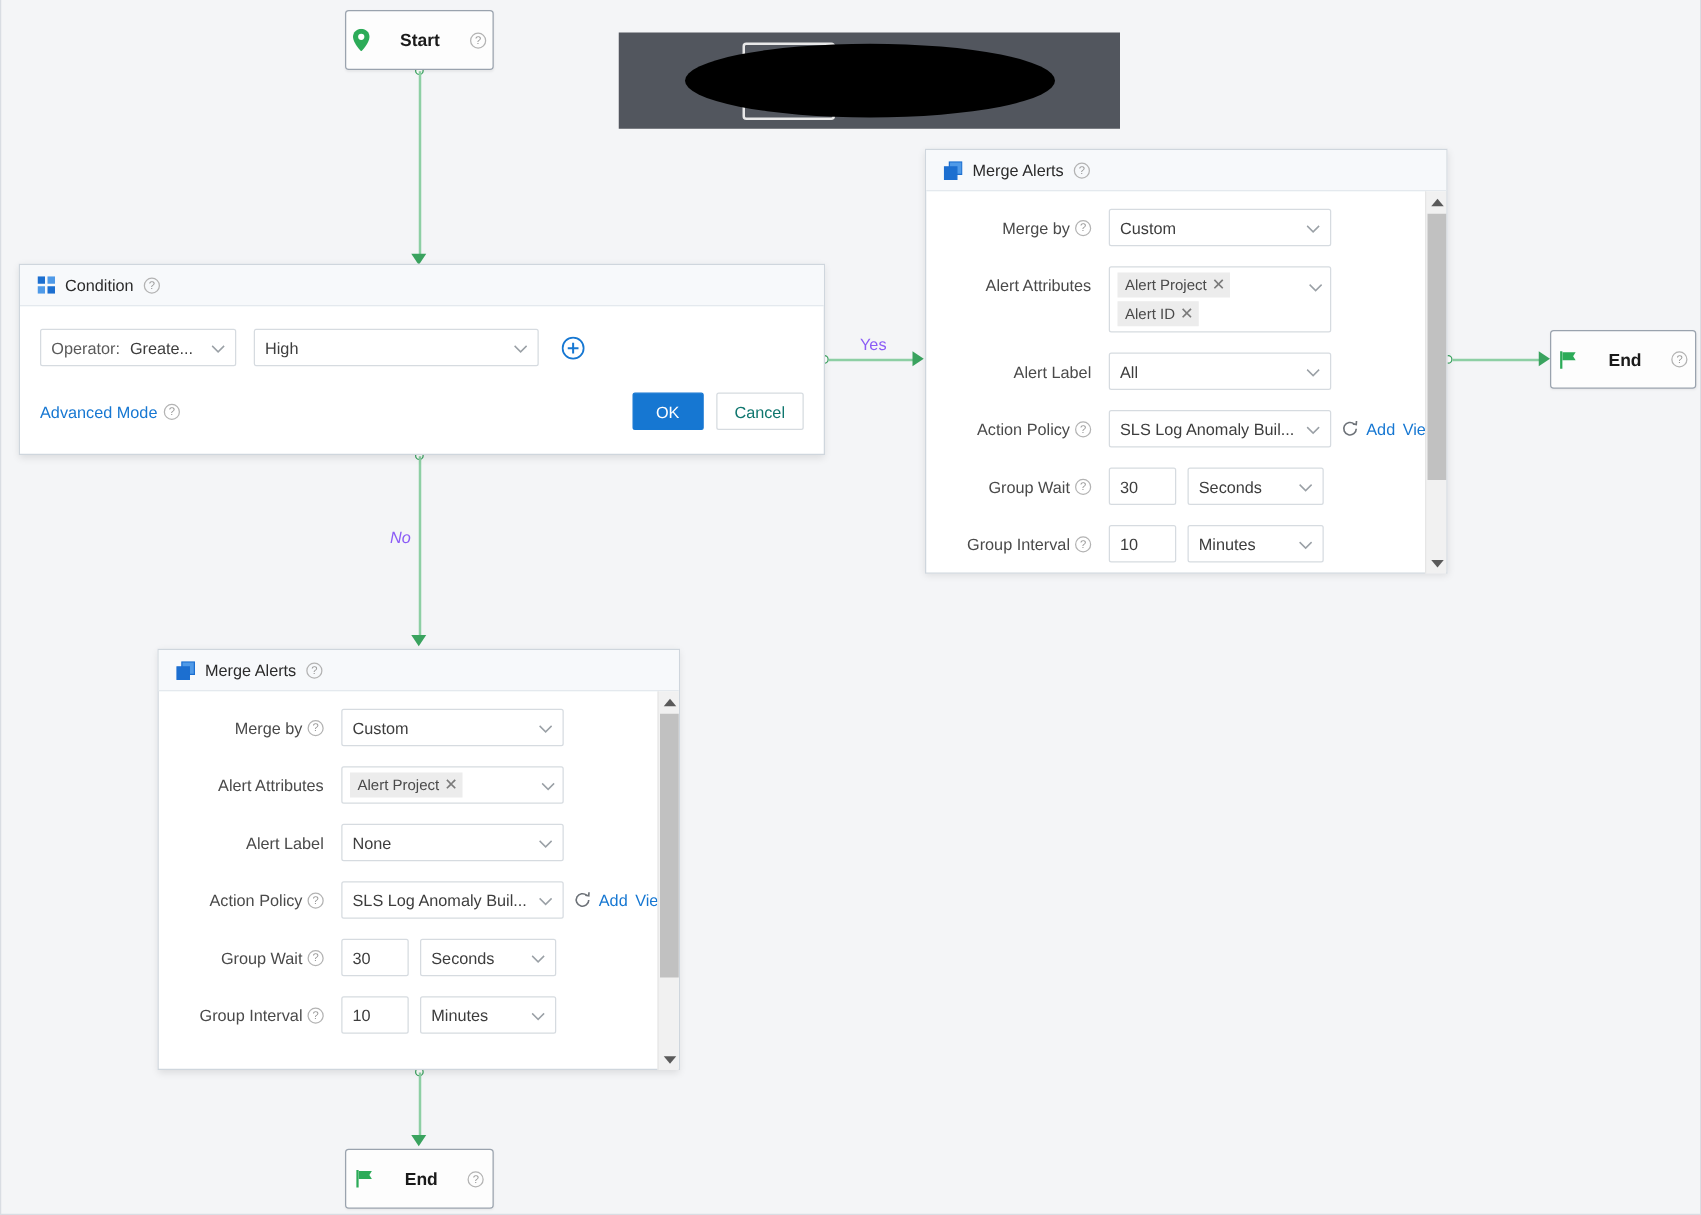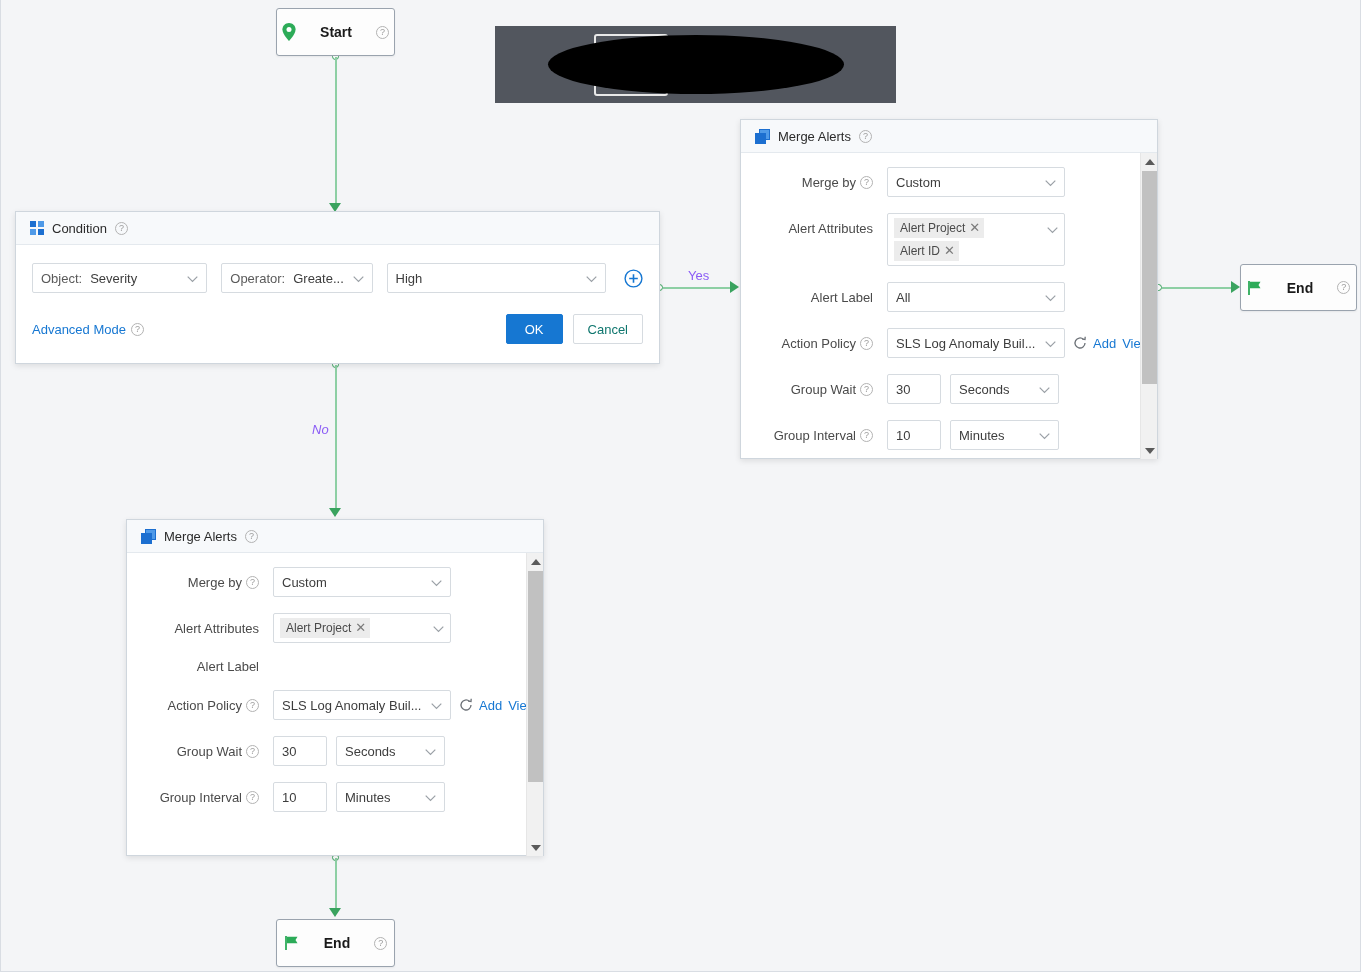--- a/index.html
+++ b/index.html
@@ -175,29 +175,20 @@
           <rect x="8" y="0" width="6" height="6" fill="#4f9ae8"></rect>
           <rect x="0" y="8" width="6" height="6" fill="#4f9ae8"></rect>
           <rect x="8" y="8" width="6" height="6" fill="#1c6fd0"></rect>
         </svg>
       </span>
       <span class="panel-title">Condition</span>
       <span class="qmark">?</span>
     </div>
     <div class="panel-body" style="padding:18px 16px 0 16px;">
       <div class="row" style="gap:14px;">
-        <div class="ctrl" style="width:182px;">
-          <span style="color:#5a5a5a; margin-right:8px;">Object:</span>
-          <span class="val">Severity</span>
-          <span class="chev">
-            <svg width="11" height="7" viewBox="0 0 11 7">
-                <path d="M0.7 0.7 L5.5 5.5 L10.3 0.7" stroke="#9aa0a6" stroke-width="1.2" fill="none"></path>
-              </svg>
-          </span>
-        </div>
         <div class="ctrl" style="width:157px;">
           <span style="color:#5a5a5a; margin-right:8px;">Operator:</span>
           <span class="val">Greate...</span>
           <span class="chev">
             <svg width="11" height="7" viewBox="0 0 11 7">
                 <path d="M0.7 0.7 L5.5 5.5 L10.3 0.7" stroke="#9aa0a6" stroke-width="1.2" fill="none"></path>
               </svg>
           </span>
         </div>
         <div class="ctrl" style="width:228px;">
@@ -389,20 +380,26 @@
           <span class="chev"><svg width="11" height="7" viewBox="0 0 11 7">
                 <path d="M0.7 0.7 L5.5 5.5 L10.3 0.7" stroke="#9aa0a6" stroke-width="1.2" fill="none"></path>
               </svg></span>
         </div>
       </div>
 
       <div class="row" style="margin-bottom:16px;">
         <div class="row-label" style="width:132px;">
           <span>Alert Label</span>
         </div>
+        <div class="ctrl" style="width:178px; margin-left:14px;">
+          <span class="val">None</span>
+          <span class="chev"><svg width="11" height="7" viewBox="0 0 11 7">
+                <path d="M0.7 0.7 L5.5 5.5 L10.3 0.7" stroke="#9aa0a6" stroke-width="1.2" fill="none"></path>
+              </svg></span>
+        </div>
       </div>
 
       <div class="row" style="margin-bottom:16px;">
         <div class="row-label" style="width:132px;">
           <span>Action Policy</span>
           <span class="qmark">?</span>
         </div>
         <div class="ctrl" style="width:178px; margin-left:14px;">
           <span class="val">SLS Log Anomaly Buil...</span>
           <span class="chev"><svg width="11" height="7" viewBox="0 0 11 7">

